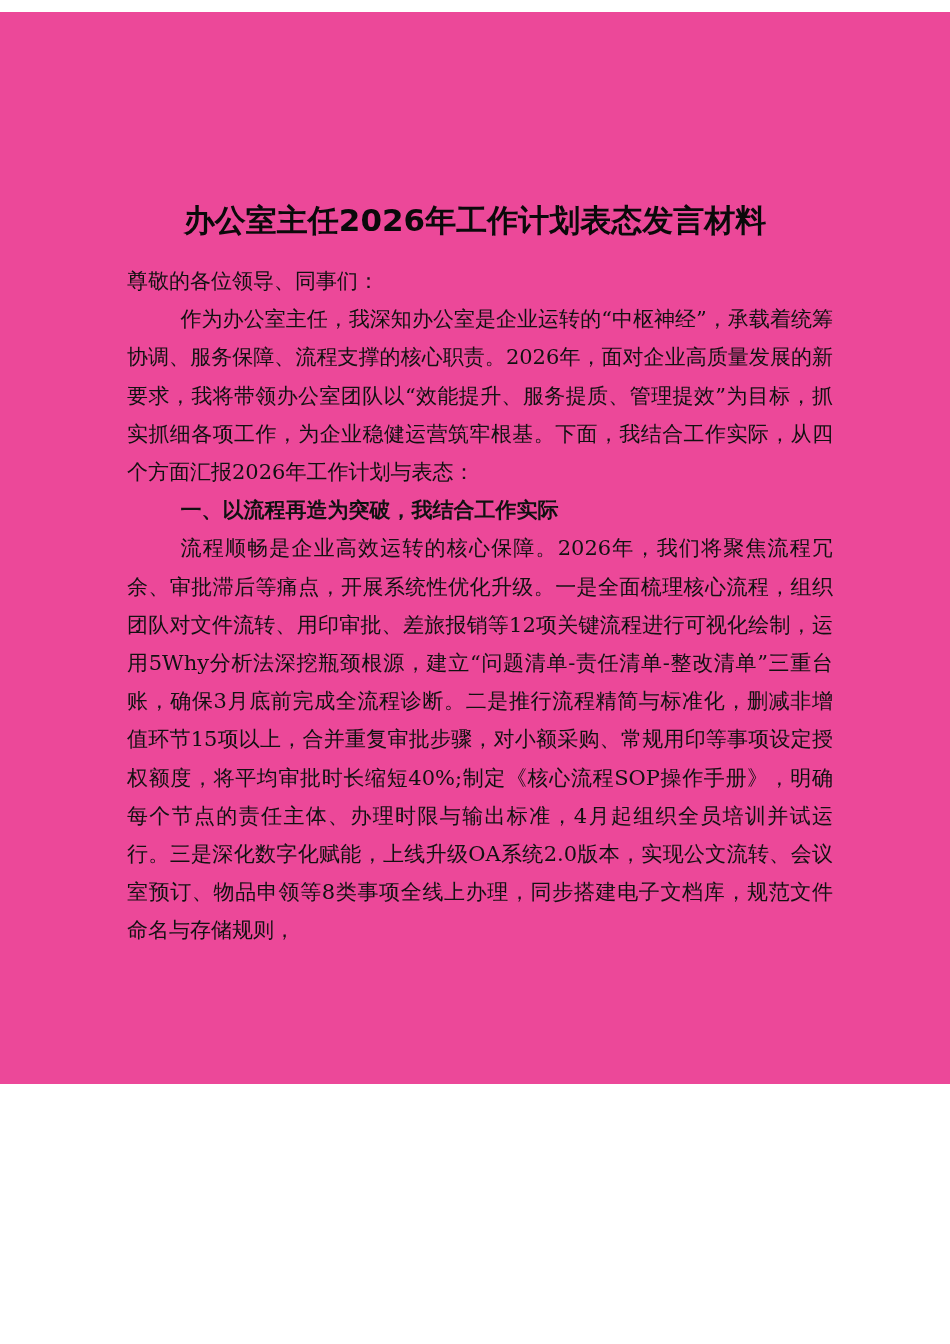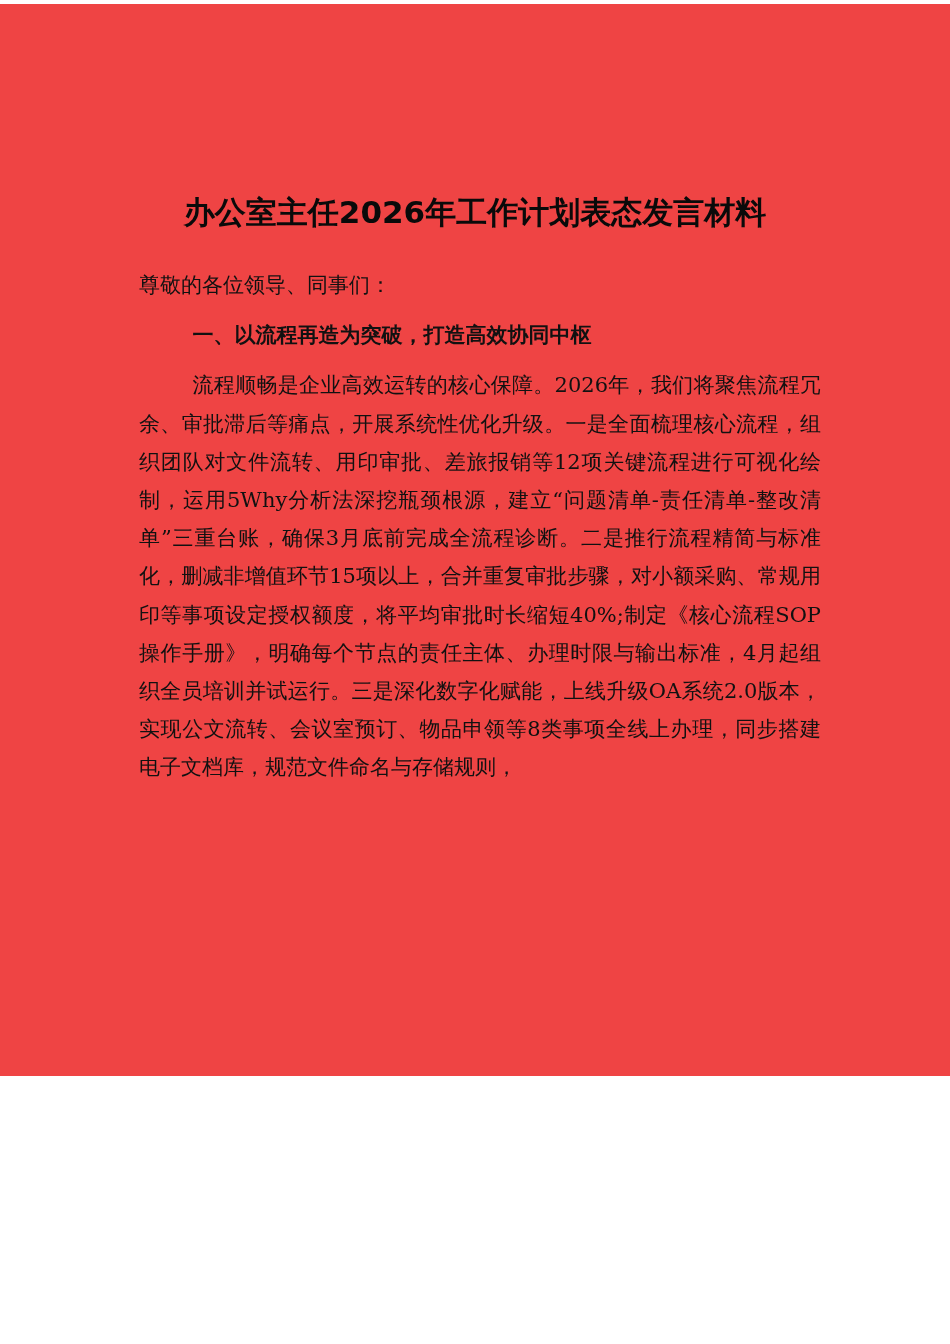--- a/index.html
+++ b/index.html
@@ -11,24 +11,24 @@
       width: 950px;
       height: 1344px;
       position: relative;
       overflow: hidden;
       color: #111111;
       font-family: "DejaVu Serif", "Liberation Serif", serif;
     }
     .page {
       position: absolute;
       left: 0;
-      top: 4px;
+      top: 12px;
       width: 950px;
       height: 1072px;
-      background: #ef4444;
+      background: #ec4899;
     }
     .title {
       position: absolute;
       top: 184px;
       left: 0;
       width: 950px;
       text-align: center;
       font-family: "DejaVu Sans", "Liberation Sans", sans-serif;
       font-weight: bold;
       font-size: 31px;
@@ -41,21 +41,21 @@
       position: absolute;
       left: 127px;
       top: 250px;
       width: 706px;
       font-size: 21px;
       line-height: 38.2px;
       text-align: justify;
       text-justify: inter-character;
     }
     .body p {
-      margin: 12px;
+      margin: 0;
       padding: 0;
     }
     .salutation {
       text-indent: 0;
     }
     .indent {
       text-indent: 2.55em;
     }
     .heading {
       text-indent: 2.55em;
@@ -65,16 +65,17 @@
     }
   </style>
 </head>
 <body>
 
 <div class="page">
   <h1 class="title">办公室主任2026年工作计划表态发言材料</h1>
 
   <div class="body">
     <p class="salutation">尊敬的各位领导、同事们：</p>
-    <p class="heading">一、以流程再造为突破，打造高效协同中枢</p>
+    <p class="indent">作为办公室主任，我深知办公室是企业运转的“中枢神经”，承载着统筹协调、服务保障、流程支撑的核心职责。2026年，面对企业高质量发展的新要求，我将带领办公室团队以“效能提升、服务提质、管理提效”为目标，抓实抓细各项工作，为企业稳健运营筑牢根基。下面，我结合工作实际，从四个方面汇报2026年工作计划与表态：</p>
+    <p class="heading">一、以流程再造为突破，我结合工作实际</p>
     <p class="indent">流程顺畅是企业高效运转的核心保障。2026年，我们将聚焦流程冗余、审批滞后等痛点，开展系统性优化升级。一是全面梳理核心流程，组织团队对文件流转、用印审批、差旅报销等12项关键流程进行可视化绘制，运用5Why分析法深挖瓶颈根源，建立“问题清单-责任清单-整改清单”三重台账，确保3月底前完成全流程诊断。二是推行流程精简与标准化，删减非增值环节15项以上，合并重复审批步骤，对小额采购、常规用印等事项设定授权额度，将平均审批时长缩短40%;制定《核心流程SOP操作手册》，明确每个节点的责任主体、办理时限与输出标准，4月起组织全员培训并试运行。三是深化数字化赋能，上线升级OA系统2.0版本，实现公文流转、会议室预订、物品申领等8类事项全线上办理，同步搭建电子文档库，规范文件命名与存储规则，</p>
   </div>
 </div>
 
 </body></html>

